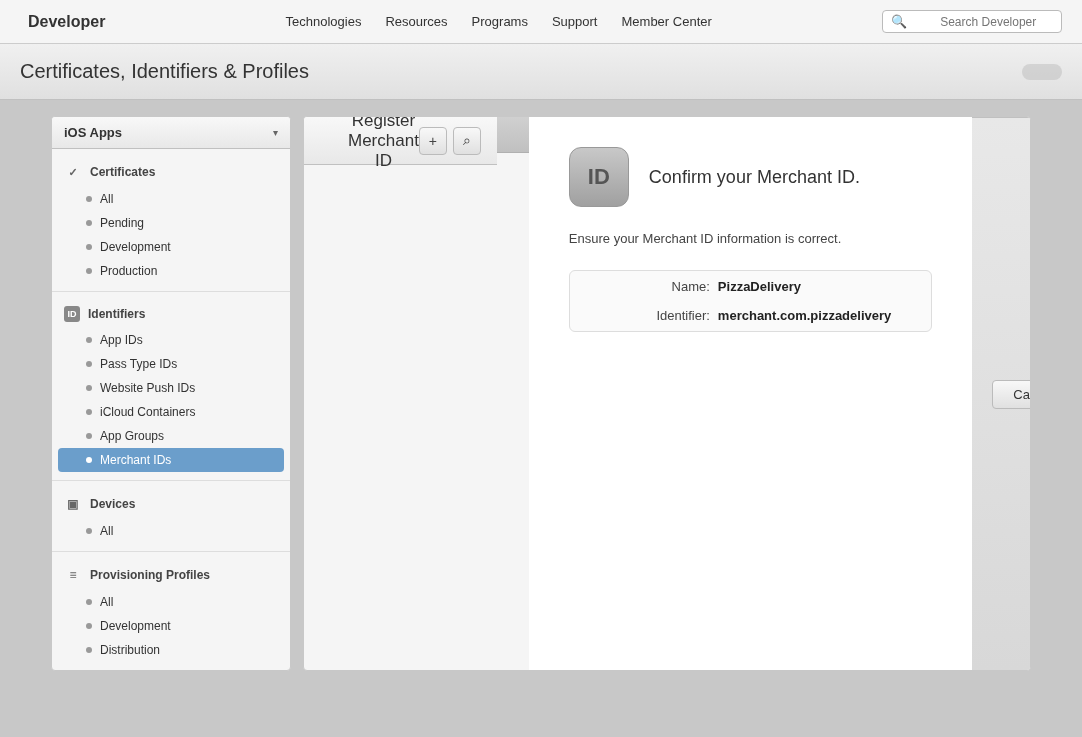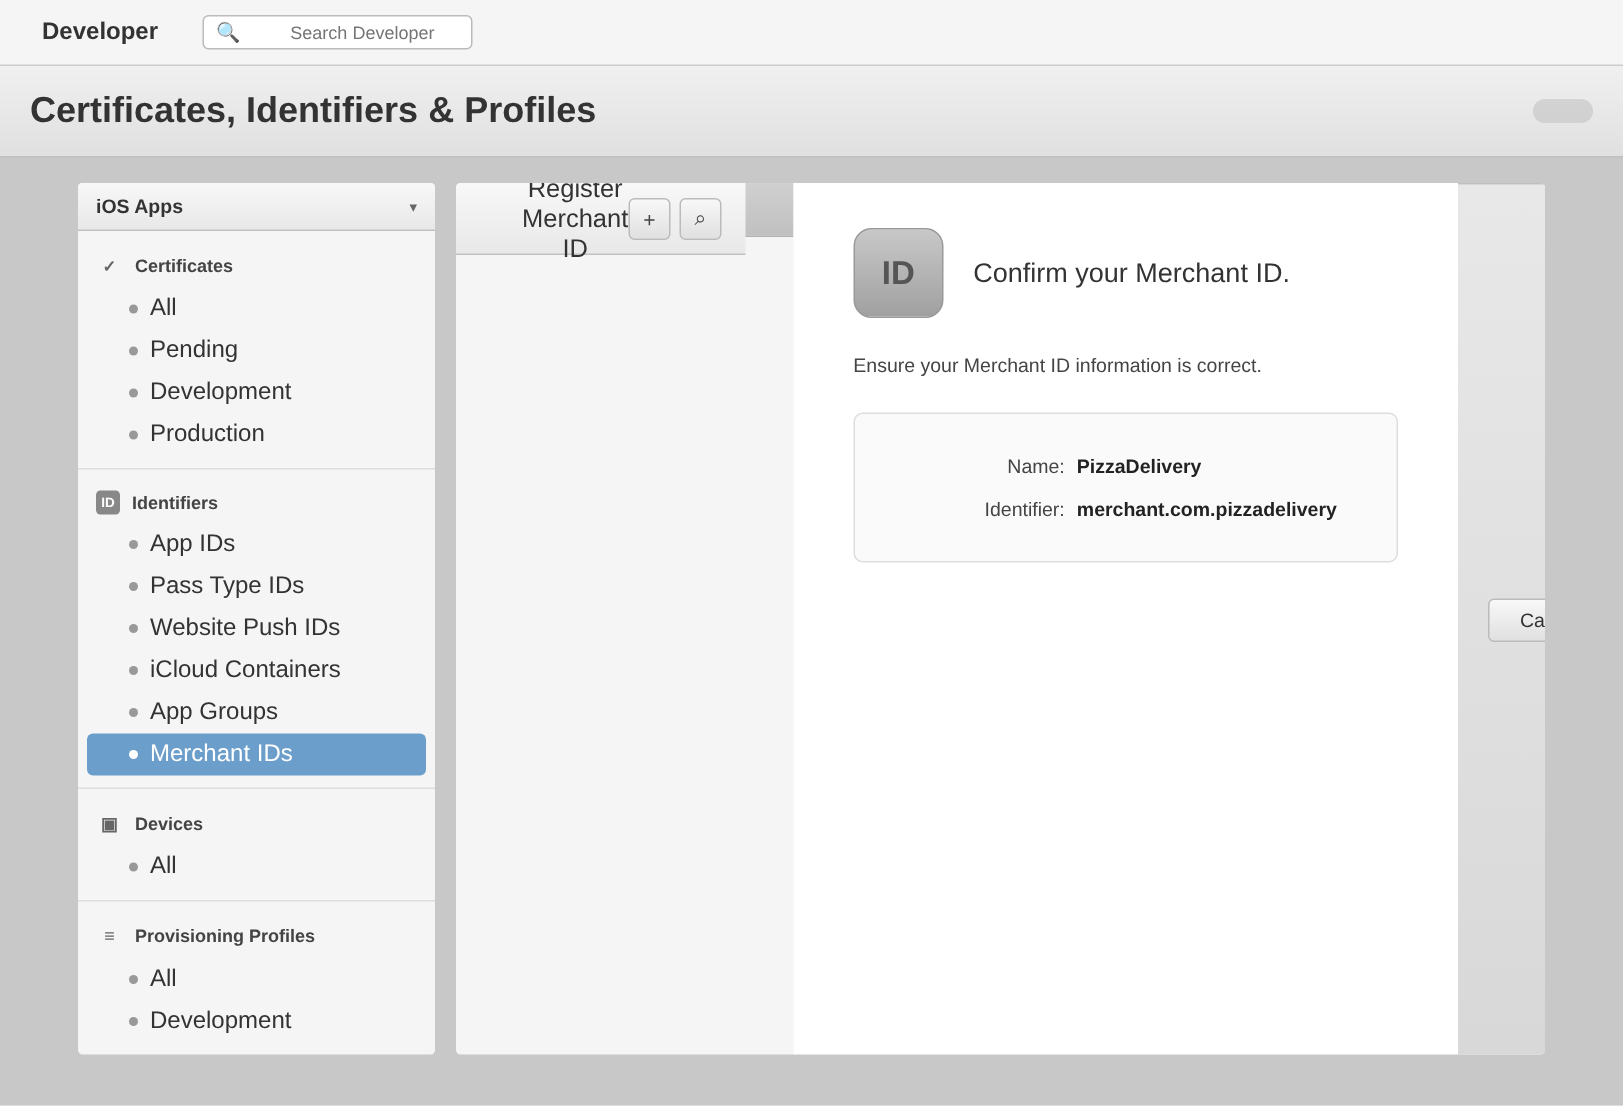--- a/index.html
+++ b/index.html
@@ -68,22 +68,22 @@
     
     .page-header {
       background: linear-gradient(to bottom, #f0f0f0, #e0e0e0);
       border-bottom: 1px solid #c0c0c0;
       padding: 16px 20px;
       display: flex;
       align-items: center;
       justify-content: space-between;
     }
     .page-header-title {
-      font-size: 24px;
-      font-weight: 700;
+      font-size: 20px;
+      font-weight: 400;
       color: #333;
     }
     .page-header-avatar {
       width: 40px;
       height: 16px;
       background: #bbb;
       border-radius: 8px;
       opacity: 0.5;
     }
 
@@ -148,21 +148,21 @@
       color: #666;
     }
 
     .sidebar-item {
       display: flex;
       align-items: center;
       padding: 5px 12px 5px 34px;
       gap: 8px;
       cursor: pointer;
       color: #333;
-      font-size: 16px;
+      font-size: 12px;
     }
     .sidebar-item.active {
       background: #6b9ecb;
       color: #fff;
       border-radius: 4px;
       margin: 0 6px;
       padding: 5px 8px 5px 28px;
       text-align: center;
     }
     .sidebar-item-bullet {
@@ -270,21 +270,21 @@
 
     .info-text {
       font-size: 13px;
       color: #444;
       margin-bottom: 24px;
     }
 
     .confirm-box {
       border: 1px solid #ddd;
       border-radius: 6px;
-      padding: 27px 40px;
+      padding: 8px 40px;
       background: #fafafa;
       max-width: 620px;
     }
     .confirm-row {
       display: flex;
       align-items: center;
       margin-bottom: 14px;
       gap: 8px;
     }
     .confirm-row:last-child {
@@ -329,20 +329,27 @@
       font-weight: 500;
     }
   </style>
 </head>
 <body>
 
 <div class="top-nav">
   <div class="top-nav-logo">
     <span class="apple-icon"></span>
     <span>Developer</span>
+  </div>
+  <div class="top-nav-links">
+    <a class="top-nav-link">Technologies</a>
+    <a class="top-nav-link">Resources</a>
+    <a class="top-nav-link">Programs</a>
+    <a class="top-nav-link">Support</a>
+    <a class="top-nav-link">Member Center</a>
   </div>
   <div class="search-box">
     <span>🔍</span>
     <input type="text" placeholder="Search Developer" style="">
   </div>
 </div>
 
 <div class="page-header">
   <span class="page-header-title">Certificates, Identifiers &amp; Profiles</span>
   <div class="page-header-avatar"></div>
@@ -426,20 +433,24 @@
         <div class="section-icon" style="font-size:12px;">≡</div>
         <span>Provisioning Profiles</span>
       </div>
       <div class="sidebar-item">
         <div class="sidebar-item-bullet"></div>
         <span>All</span>
       </div>
       <div class="sidebar-item">
         <div class="sidebar-item-bullet"></div>
         <span>Development</span>
+      </div>
+      <div class="sidebar-item">
+        <div class="sidebar-item-bullet"></div>
+        <span>Distribution</span>
       </div>
     </div>
   </div>
 
   <div class="content-area">
 
     <div class="content-header">
       <div class="icon-btn-spacer"></div>
       <span class="content-header-title">Register Merchant ID</span>
       <div class="content-header-actions">

